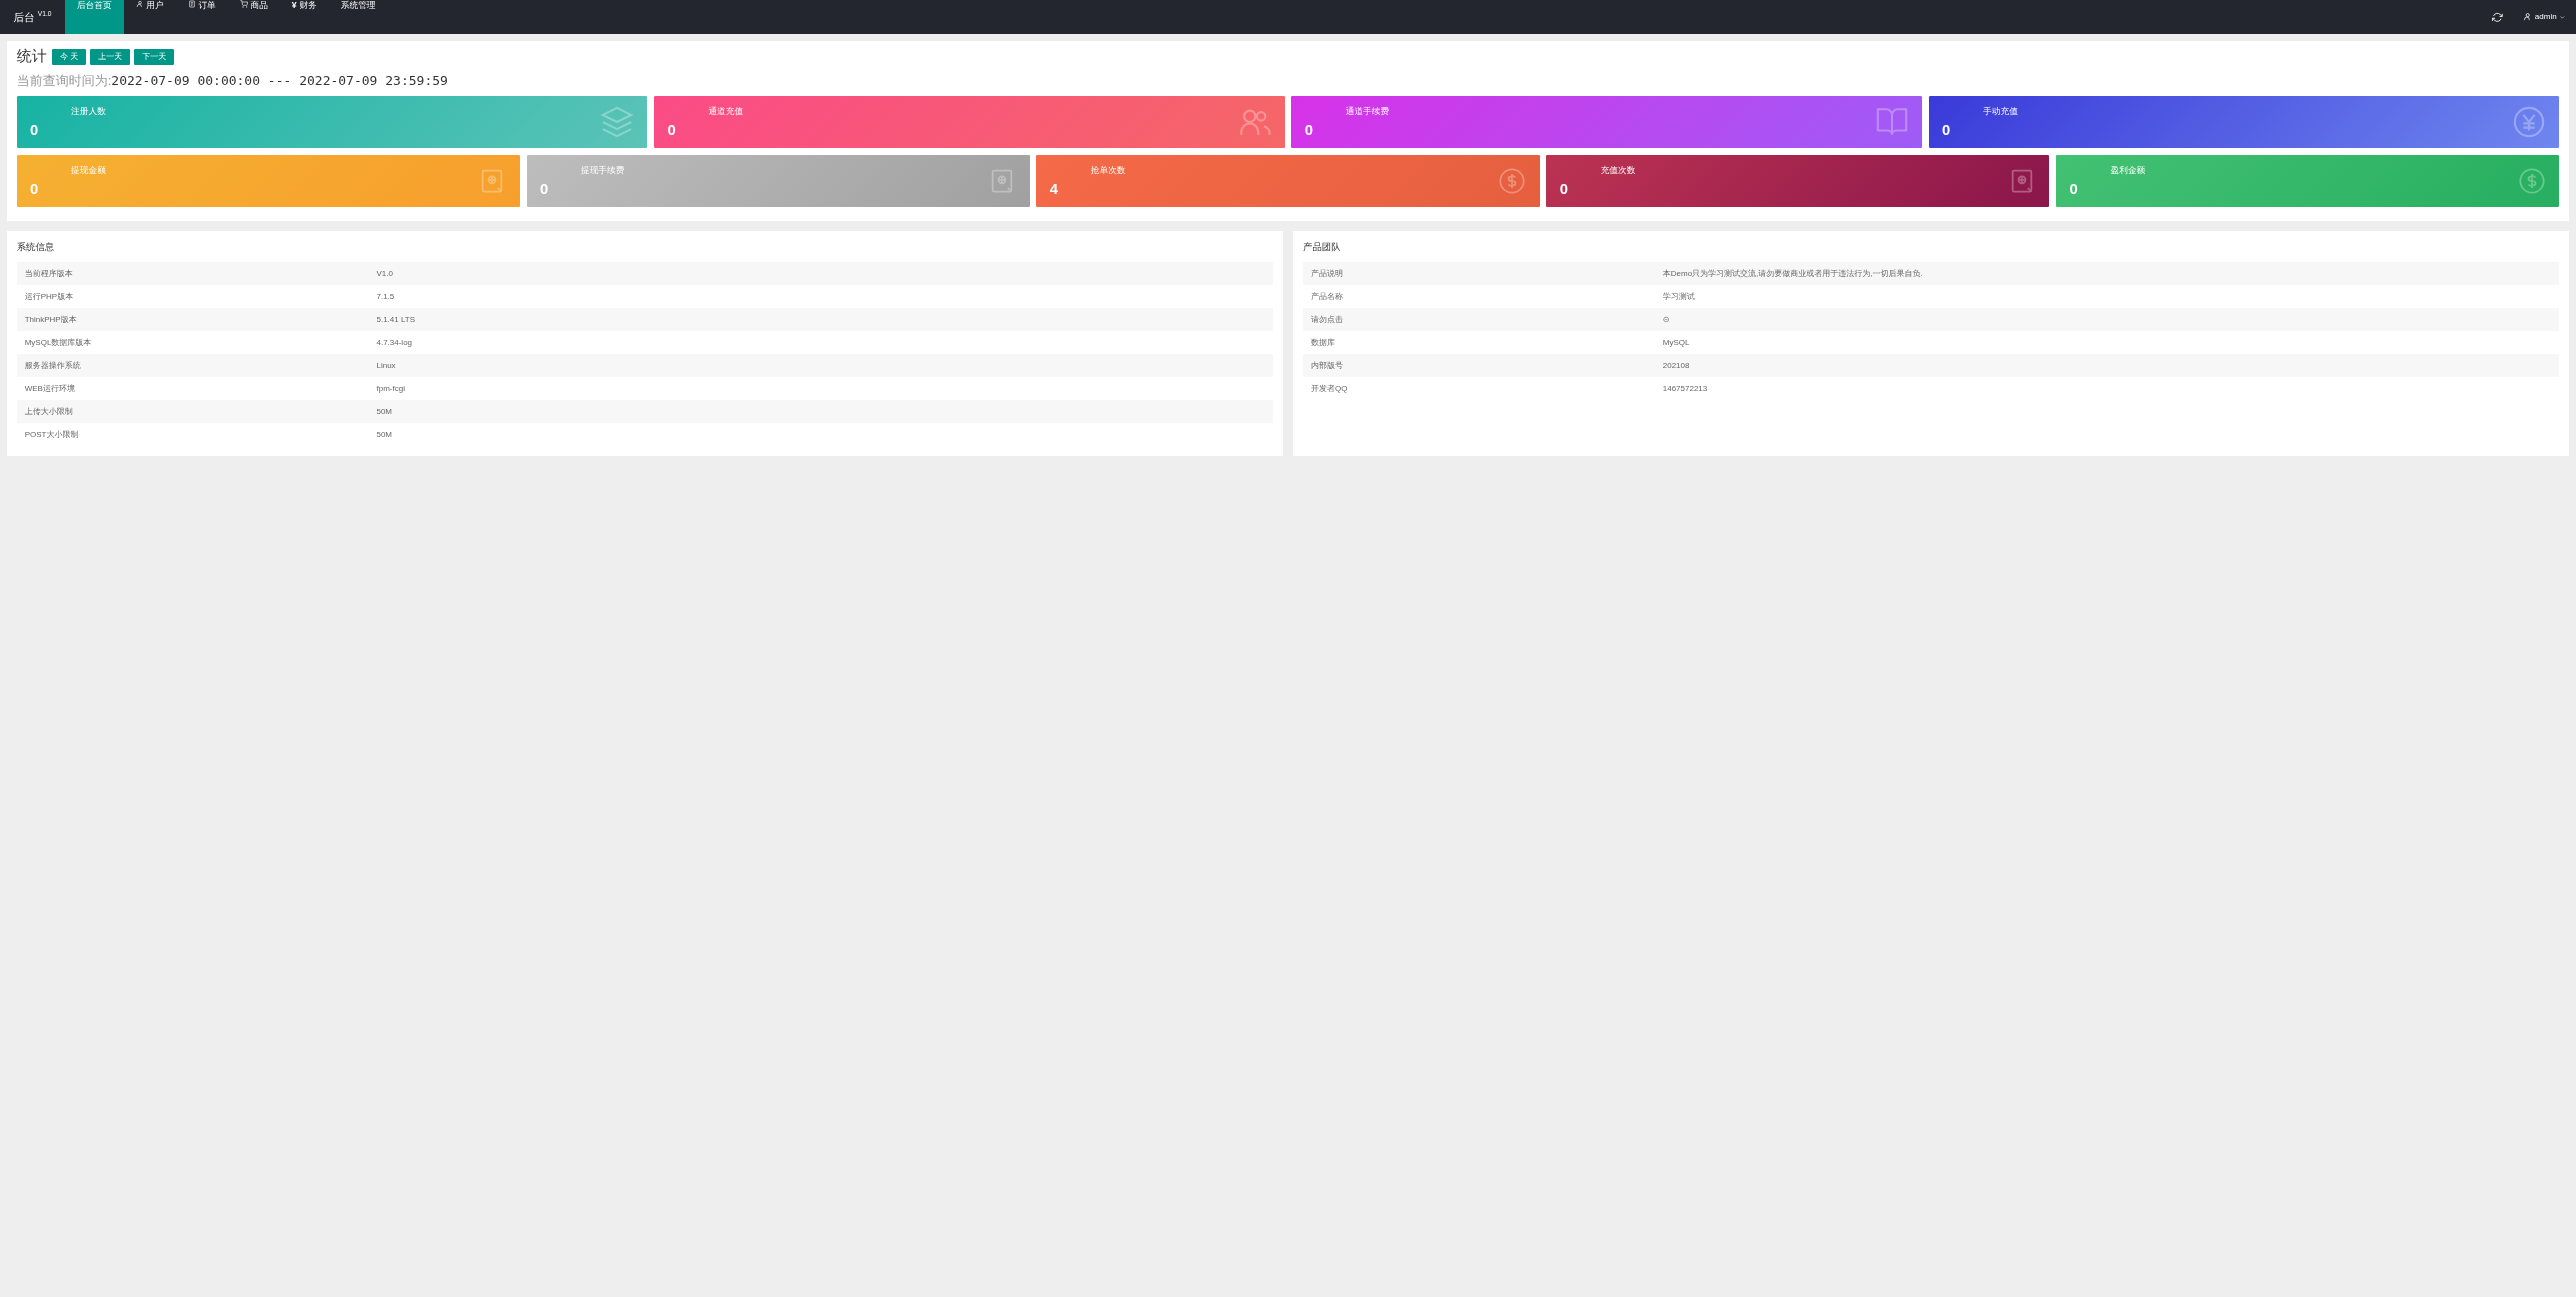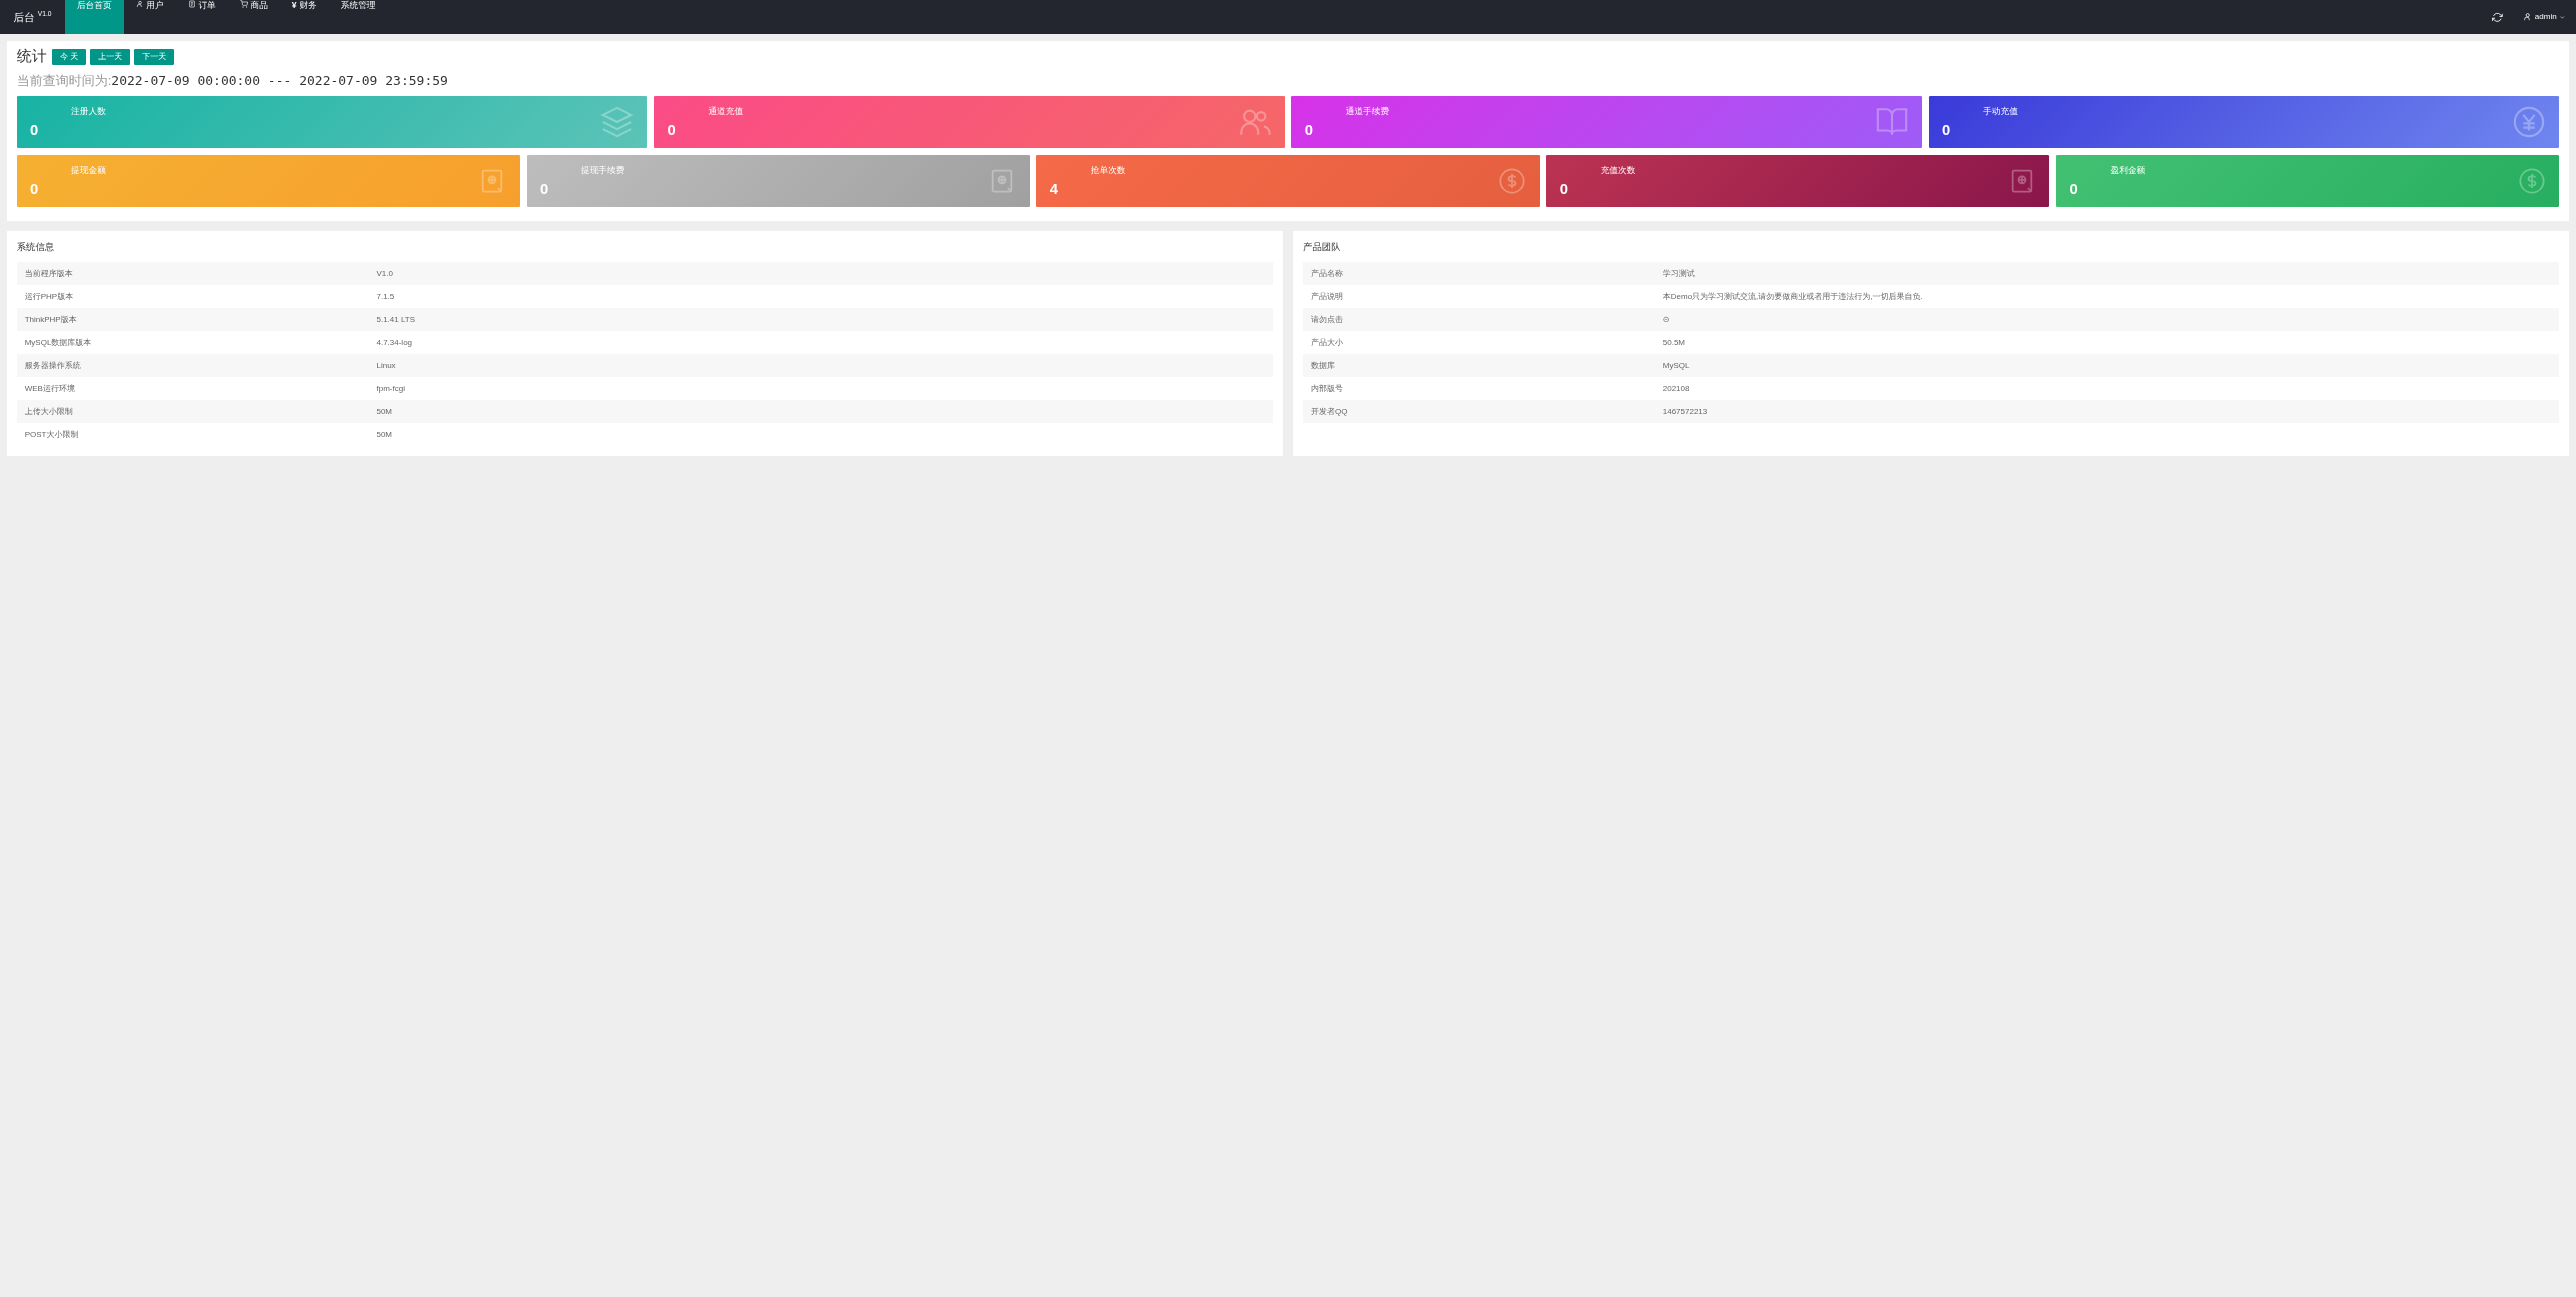--- a/index.html
+++ b/index.html
@@ -272,36 +272,32 @@
               <td>50M</td>
             </tr>
           </tbody>
         </table>
     </div>
     <div class="panel">
       <div class="panel-title">产品团队</div>
       <table>
           <tbody id="prod-rows">
             <tr>
+              <td>产品说明</td>
+              <td>本Demo只为学习测试交流,请勿要做商业或者用于违法行为,一切后果自负.</td>
+            </tr>
+            <tr>
               <td>产品名称</td>
               <td>学习测试</td>
             </tr>
             <tr>
-              <td>产品说明</td>
-              <td>本Demo只为学习测试交流,请勿要做商业或者用于违法行为,一切后果自负.</td>
-            </tr>
-            <tr>
               <td>请勿点击</td>
               <td>⊝</td>
             </tr>
             <tr>
-              <td>产品大小</td>
-              <td>50.5M</td>
-            </tr>
-            <tr>
               <td>数据库</td>
               <td>MySQL</td>
             </tr>
             <tr>
               <td>内部版号</td>
               <td>202108</td>
             </tr>
             <tr>
               <td>开发者QQ</td>
               <td>1467572213</td>

